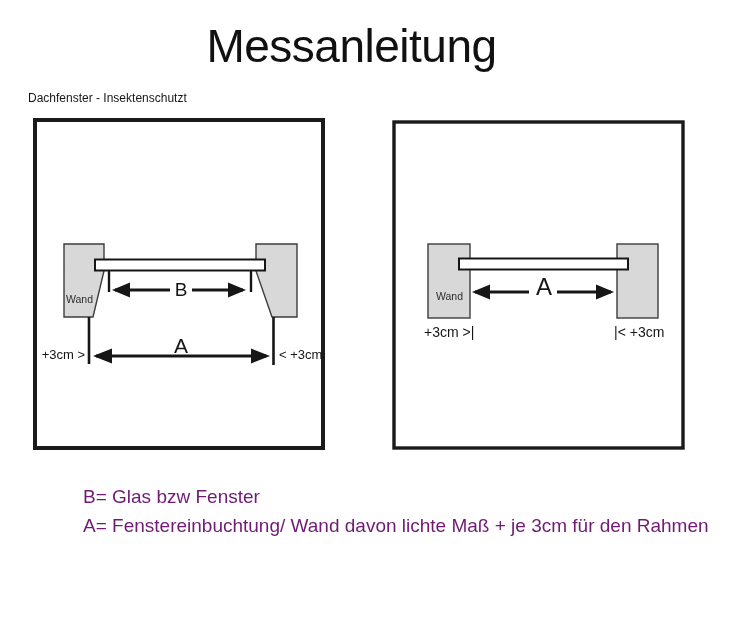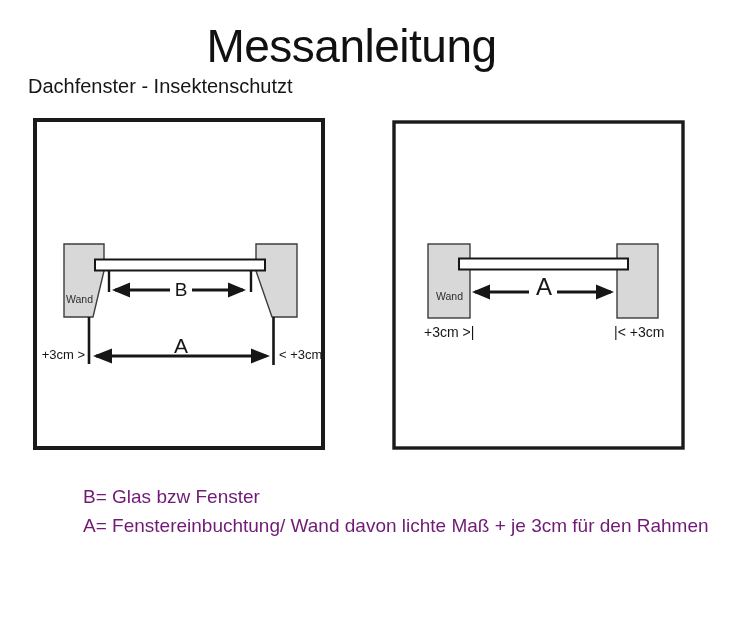--- a/index.html
+++ b/index.html
@@ -7,22 +7,22 @@
     width:736px;height:620px;position:relative;overflow:hidden;
     background:#ffffff;color:#111;
     font-family:"Liberation Sans", sans-serif;
   }
   .title{
     position:absolute;left:0;top:20px;width:703px;
     text-align:center;font-size:46px;line-height:52px;
     letter-spacing:-0.5px;color:#111;white-space:nowrap;
   }
   .subtitle{
-    position:absolute;left:28px;top:76px;
-    font-size:20px;line-height:20px;color:#161616;white-space:nowrap;
+    position:absolute;left:28px;top:88px;
+    font-size:12px;line-height:20px;color:#161616;white-space:nowrap;
   }
   .diagram-svg{position:absolute;top:108px;}
   .diagram-svg.left{left:18px;}
   .diagram-svg.right{left:380px;}
   .legend{
     position:absolute;left:43px;top:482px;width:690px;
     font-size:19px;line-height:29px;color:#701a75;margin-left:40px;
   }
   .legend div{white-space:nowrap;}
   svg text{font-family:"Liberation Sans", sans-serif;fill:#161616;}

